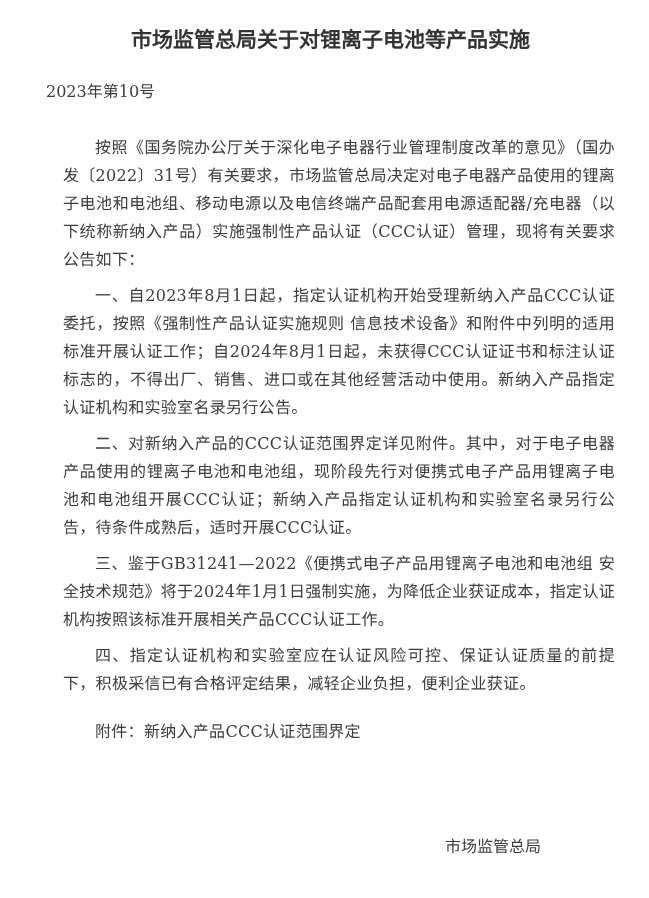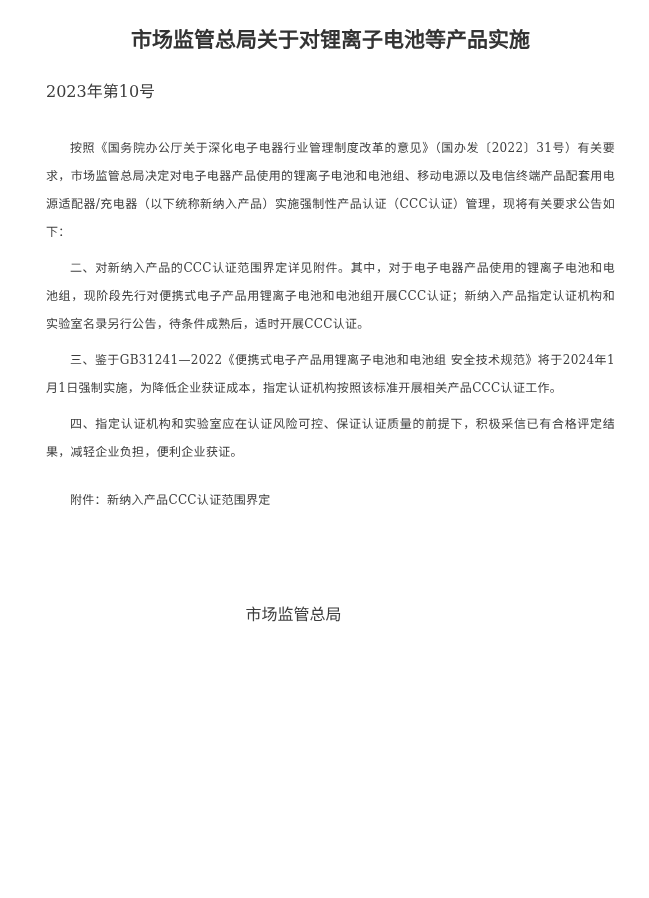--- a/index.html
+++ b/index.html
@@ -32,56 +32,57 @@
   }
   .doc-number {
     margin-top: 24px;
     text-align: left;
     font-size: 16px;
     line-height: 20px;
     color: #3d3d3d;
   }
   .doc-body {
     margin-top: 32px;
-    font-size: 12px;
+    font-size: 16px;
     line-height: 28px;
     text-align: justify;
     letter-spacing: 0.3px;
+    margin-left: 17px;
   }
   .doc-body p {
     margin: 0 0 8px 0;
     text-indent: 2em;
   }
   .attachment-line {
     margin-top: 20px !important;
   }
   .signature-block {
     margin-top: 84px;
     text-align: right;
     font-size: 16px;
     line-height: 33px;
   }
   .signature-block .issuer {
     padding-right: 74px;
-    text-align: center;
   }
 </style>
 </head>
 <body>
 
 <div class="page">
 
   <h1 class="doc-title">
     <span>市场监管总局关于对锂离子电池等产品实施</span><br>
   </h1>
 
   <div class="doc-number">2023年第10号</div>
 
   <div class="doc-body">
     <p>按照《国务院办公厅关于深化电子电器行业管理制度改革的意见》（国办发〔2022〕31号）有关要求，市场监管总局决定对电子电器产品使用的锂离子电池和电池组、移动电源以及电信终端产品配套用电源适配器/充电器（以下统称新纳入产品）实施强制性产品认证（CCC认证）管理，现将有关要求公告如下：</p>
+    <p>一、自2023年8月1日起，指定认证机构开始受理新纳入产品CCC认证委托，按照《强制性产品认证实施规则 信息技术设备》和附件中列明的适用标准开展认证工作；自2024年8月1日起，未获得CCC认证证书和标注认证标志的，不得出厂、销售、进口或在其他经营活动中使用。新纳入产品指定认证机构和实验室名录另行公告。</p>
     <p>二、对新纳入产品的CCC认证范围界定详见附件。其中，对于电子电器产品使用的锂离子电池和电池组，现阶段先行对便携式电子产品用锂离子电池和电池组开展CCC认证；新纳入产品指定认证机构和实验室名录另行公告，待条件成熟后，适时开展CCC认证。</p>
     <p>三、鉴于GB31241—2022《便携式电子产品用锂离子电池和电池组 安全技术规范》将于2024年1月1日强制实施，为降低企业获证成本，指定认证机构按照该标准开展相关产品CCC认证工作。</p>
     <p>四、指定认证机构和实验室应在认证风险可控、保证认证质量的前提下，积极采信已有合格评定结果，减轻企业负担，便利企业获证。</p>
     <p class="attachment-line">附件：新纳入产品CCC认证范围界定</p>
   </div>
 
   <div class="signature-block">
     <div class="issuer">市场监管总局</div>
 
   </div>

